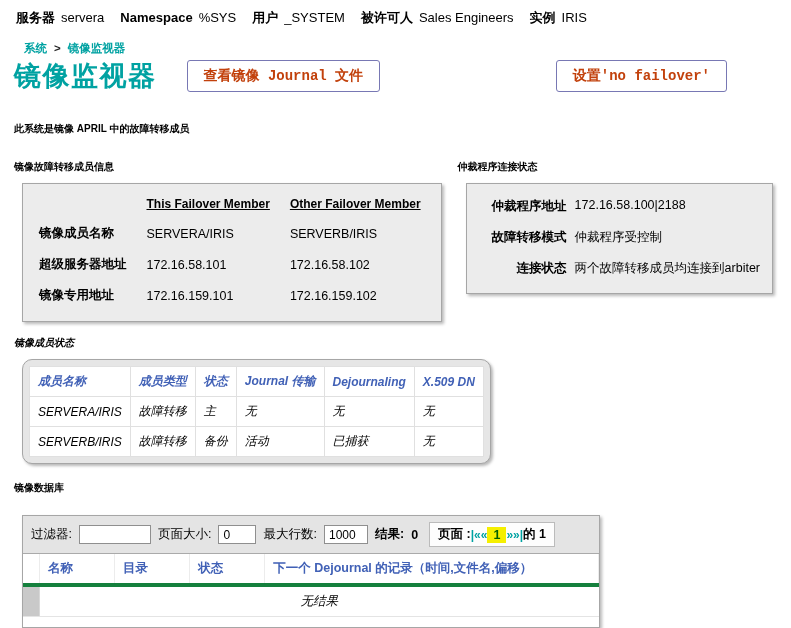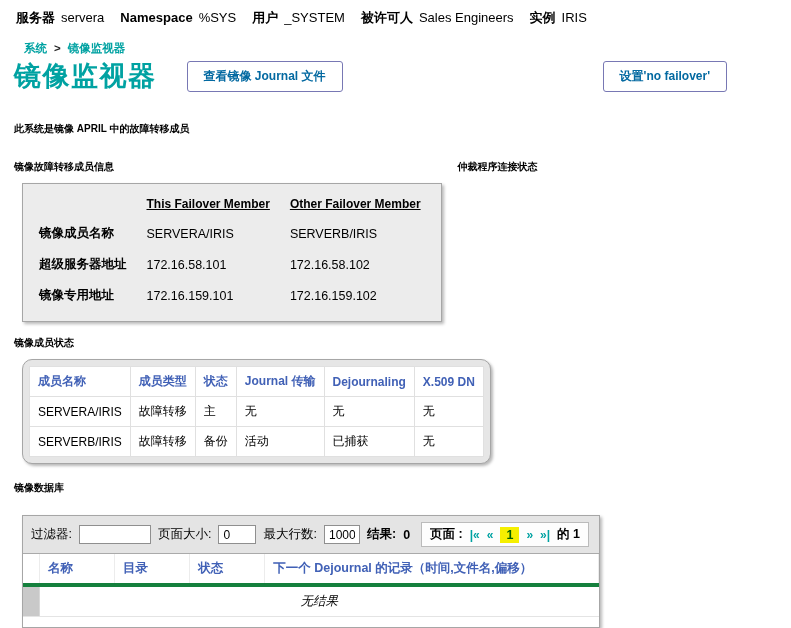--- a/index.html
+++ b/index.html
@@ -12,23 +12,23 @@
   .topbar { display:flex; gap:16px; padding:9px 16px 7px 16px; align-items:baseline; }
   .tb-lbl { font-weight:bold; margin-right:6px; }
   
   .breadcrumb { padding:7px 16px 0 24px; font-size:11.5px; }
   .breadcrumb a { color:#00a2a2; text-decoration:none; font-weight:bold; cursor:pointer; }
   .breadcrumb .sep { font-weight:bold; margin:0 7px; color:#222; }
   
   .title-row { display:flex; align-items:center; padding:2px 0 4px 14px; }
   h1 { color:#00a2a2; font-size:27px; margin:0; font-weight:bold; letter-spacing:1.5px; }
   .btn {
-    background:#fff; border:1px solid #7878b4; border-radius:3px; color:#0369a1;
-    font-weight:bold; font-size:12px; padding:6px 16px; cursor:pointer;
-    font-family:Liberation Sans, sans-serif;
+    background:#fff; border:1px solid #7878b4; border-radius:3px; color:#c2410c;
+    font-weight:bold; font-size:14px; padding:6px 16px; cursor:pointer;
+    font-family:Liberation Mono, monospace;
   }
   .btn-journal { margin-left:30px; }
   .btn-nofailover { margin-left:auto; margin-right:64px;padding-left:16px; }
   .status-line { font-weight:bold; font-size:10px; margin:24px 0 10px 14px; }
   
   .section-label { font-weight:bold; font-size:10px; margin:14px 0 9px 0; }
   .gray-box { background:#ececec; border:1px solid #a6a6a6; box-shadow:2px 2px 3px rgba(0,0,0,.28); margin-left:8px; }
   .two-col { display:flex; gap:16px; padding-left:14px; align-items:flex-start; }
   
   .failover-box { padding:6px 10px 10px 6px; }
@@ -36,39 +36,39 @@
   table.failover th, table.failover td { text-align:left; padding:7px 10px; white-space:nowrap; }
   table.failover th.colhead { text-decoration:underline; font-size:12px; }
   table.failover td.rowlbl { font-weight:bold; }
   
   .arbiter-box { padding:14px 12px; font-size:12.5px; min-width:255px; }
   .arb-row { display:flex; margin-bottom:14px; }
   .arb-row:last-child { margin-bottom:2px; }
   .arb-lbl { font-weight:bold; width:88px; text-align:right; margin-right:8px; flex:none; white-space:nowrap; }
   .arb-val { white-space:nowrap; }
   
-  .member-section { padding-left:14px; }
+  .member-section { padding-left:14px;font-style:italic; }
   .member-box { display:inline-block; background:#e6e6e6; padding:6px;border-radius:10px; }
   table.member { border-collapse:collapse; background:#fff; font-size:12px; }
   table.member th, table.member td { border:1px solid #e0e0e0; padding:6px 8px; text-align:left; white-space:nowrap; }
   table.member th { color:#4161b6; font-weight:bold; background:#fff; }
   table.member th a { color:#4161b6; text-decoration:none; cursor:pointer; }
   
   .db-section { padding-left:14px; }
   .db-box { margin-left:8px; width:578px; background:#fff; border:1px solid #a6a6a6; box-shadow:2px 2px 3px rgba(0,0,0,.28);margin-top:20px; }
   .filterbar {
     display:flex; align-items:center; gap:7px; background:#e4e4e4;
     border-bottom:1px solid #aaa; padding:6px 8px; font-size:12.5px;
   }
   .filterbar input { border:1px solid #8f8f8f; height:19px; font-size:12px; padding:1px 4px; font-family:inherit; }
   .inp-filter { width:72px; }
   .inp-pagesize { width:38px; }
-  .inp-maxrows { width:36px; }
+  .inp-maxrows { width:44px; }
   .results-lbl, .results-val { font-weight:bold; }
-  .pager { display:flex; align-items:center; gap:7px; background:#fdfdfd; border:1px solid #bbb; padding:3px 8px; margin-left:4px; }
+  .pager { display:flex; align-items:center; background:#fdfdfd; border:1px solid #bbb; padding:3px 8px; margin-left:4px; }
   .pager-label { font-weight:bold; }
   .pager a { color:#00a2a2; font-weight:bold; text-decoration:none; font-size:12px; cursor:pointer; }
   .page-current { background:#f5ef00; color:#005f00; font-weight:bold; padding:1px 6px; }
   .pager-of { font-weight:bold; }
   table.dbtable { border-collapse:collapse; width:100%; font-size:12.5px; }
   table.dbtable th { color:#4161b6; font-weight:bold; text-align:left; padding:6px 8px; border-bottom:4px solid #15803d; border-right:1px solid #ececec; white-space:nowrap; background:#fff; }
   table.dbtable th a { color:#4161b6; text-decoration:none; cursor:pointer; }
   table.dbtable td { padding:6px 8px; border-bottom:1px solid #e4e4e4;text-align:center; }
   td.sel-col, th.sel-col { width:16px; padding:0; border-right:1px solid #d8d8d8; }
   td.sel-col { background:#c9c9c9; }
@@ -124,20 +124,34 @@
           <td>172.16.159.101</td>
           <td>172.16.159.102</td>
         </tr>
       </tbody>
         </table>
     </div>
   </div>
 
   <div>
     <div class="section-label">仲裁程序连接状态</div>
+    <div class="gray-box arbiter-box">
+      <div class="arb-row">
+        <span class="arb-lbl">仲裁程序地址</span>
+        <span class="arb-val">172.16.58.100|2188</span>
+      </div>
+      <div class="arb-row">
+        <span class="arb-lbl">故障转移模式</span>
+        <span class="arb-val">仲裁程序受控制</span>
+      </div>
+      <div class="arb-row">
+        <span class="arb-lbl">连接状态</span>
+        <span class="arb-val">两个故障转移成员均连接到arbiter</span>
+      </div>
+    </div>
   </div>
 </div>
 
 <div class="member-section">
   <div class="section-label">镜像成员状态</div>
   <div class="gray-box member-box">
     <table class="member">
       <tbody>
           <tr>
         <th><a>成员名称</a></th>

